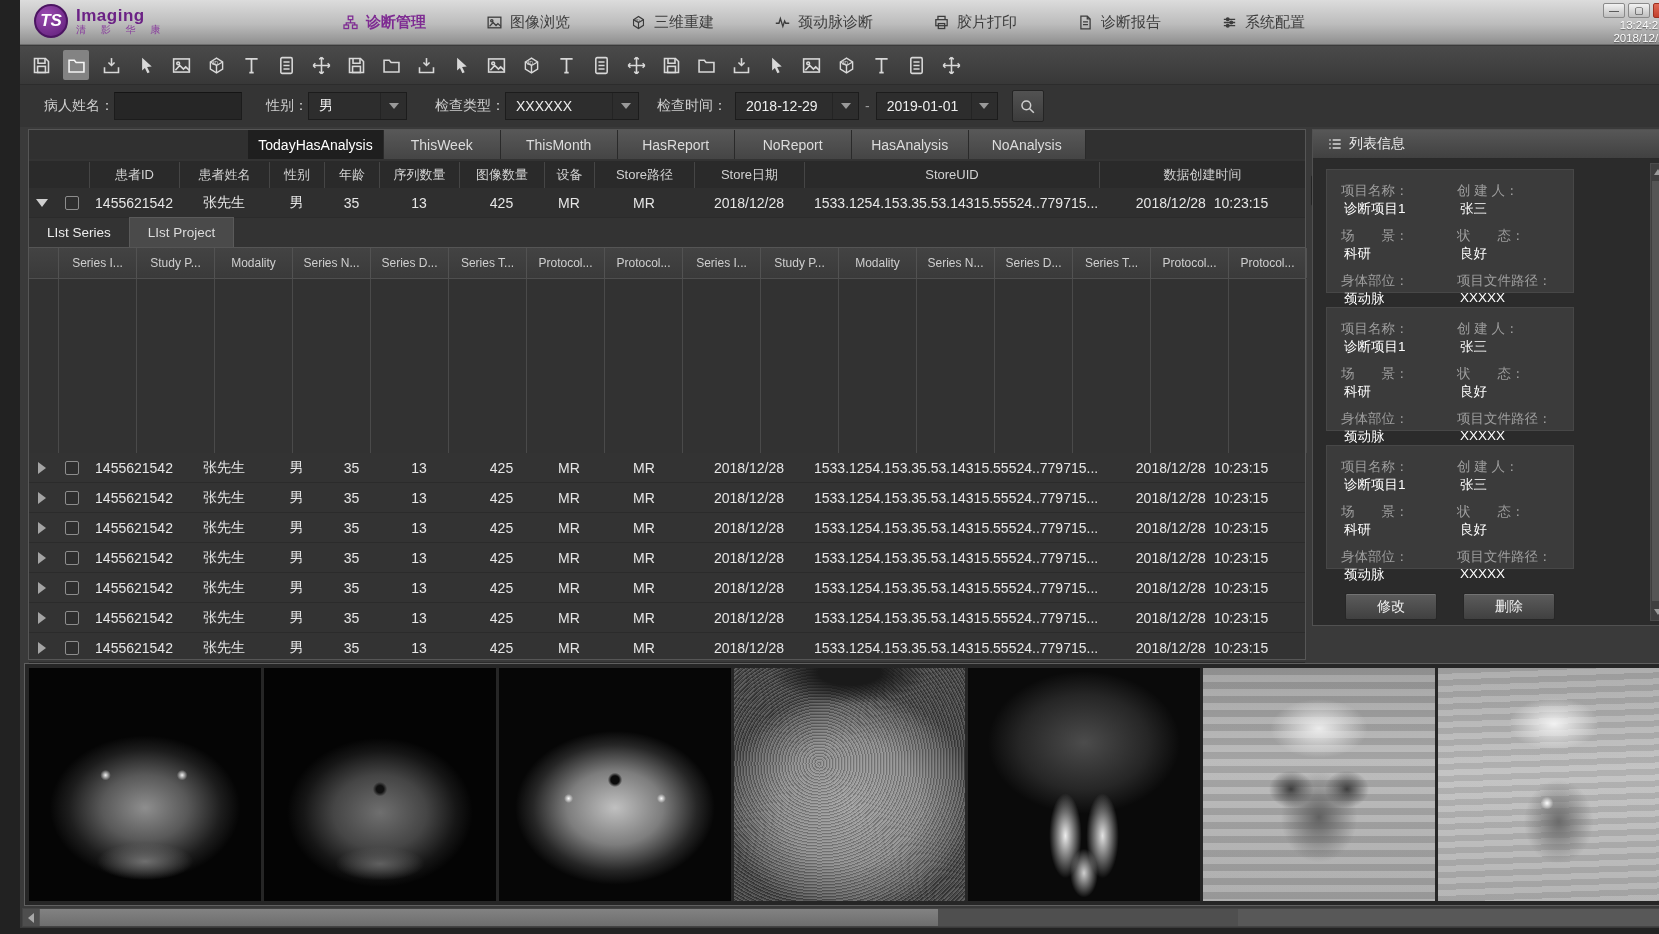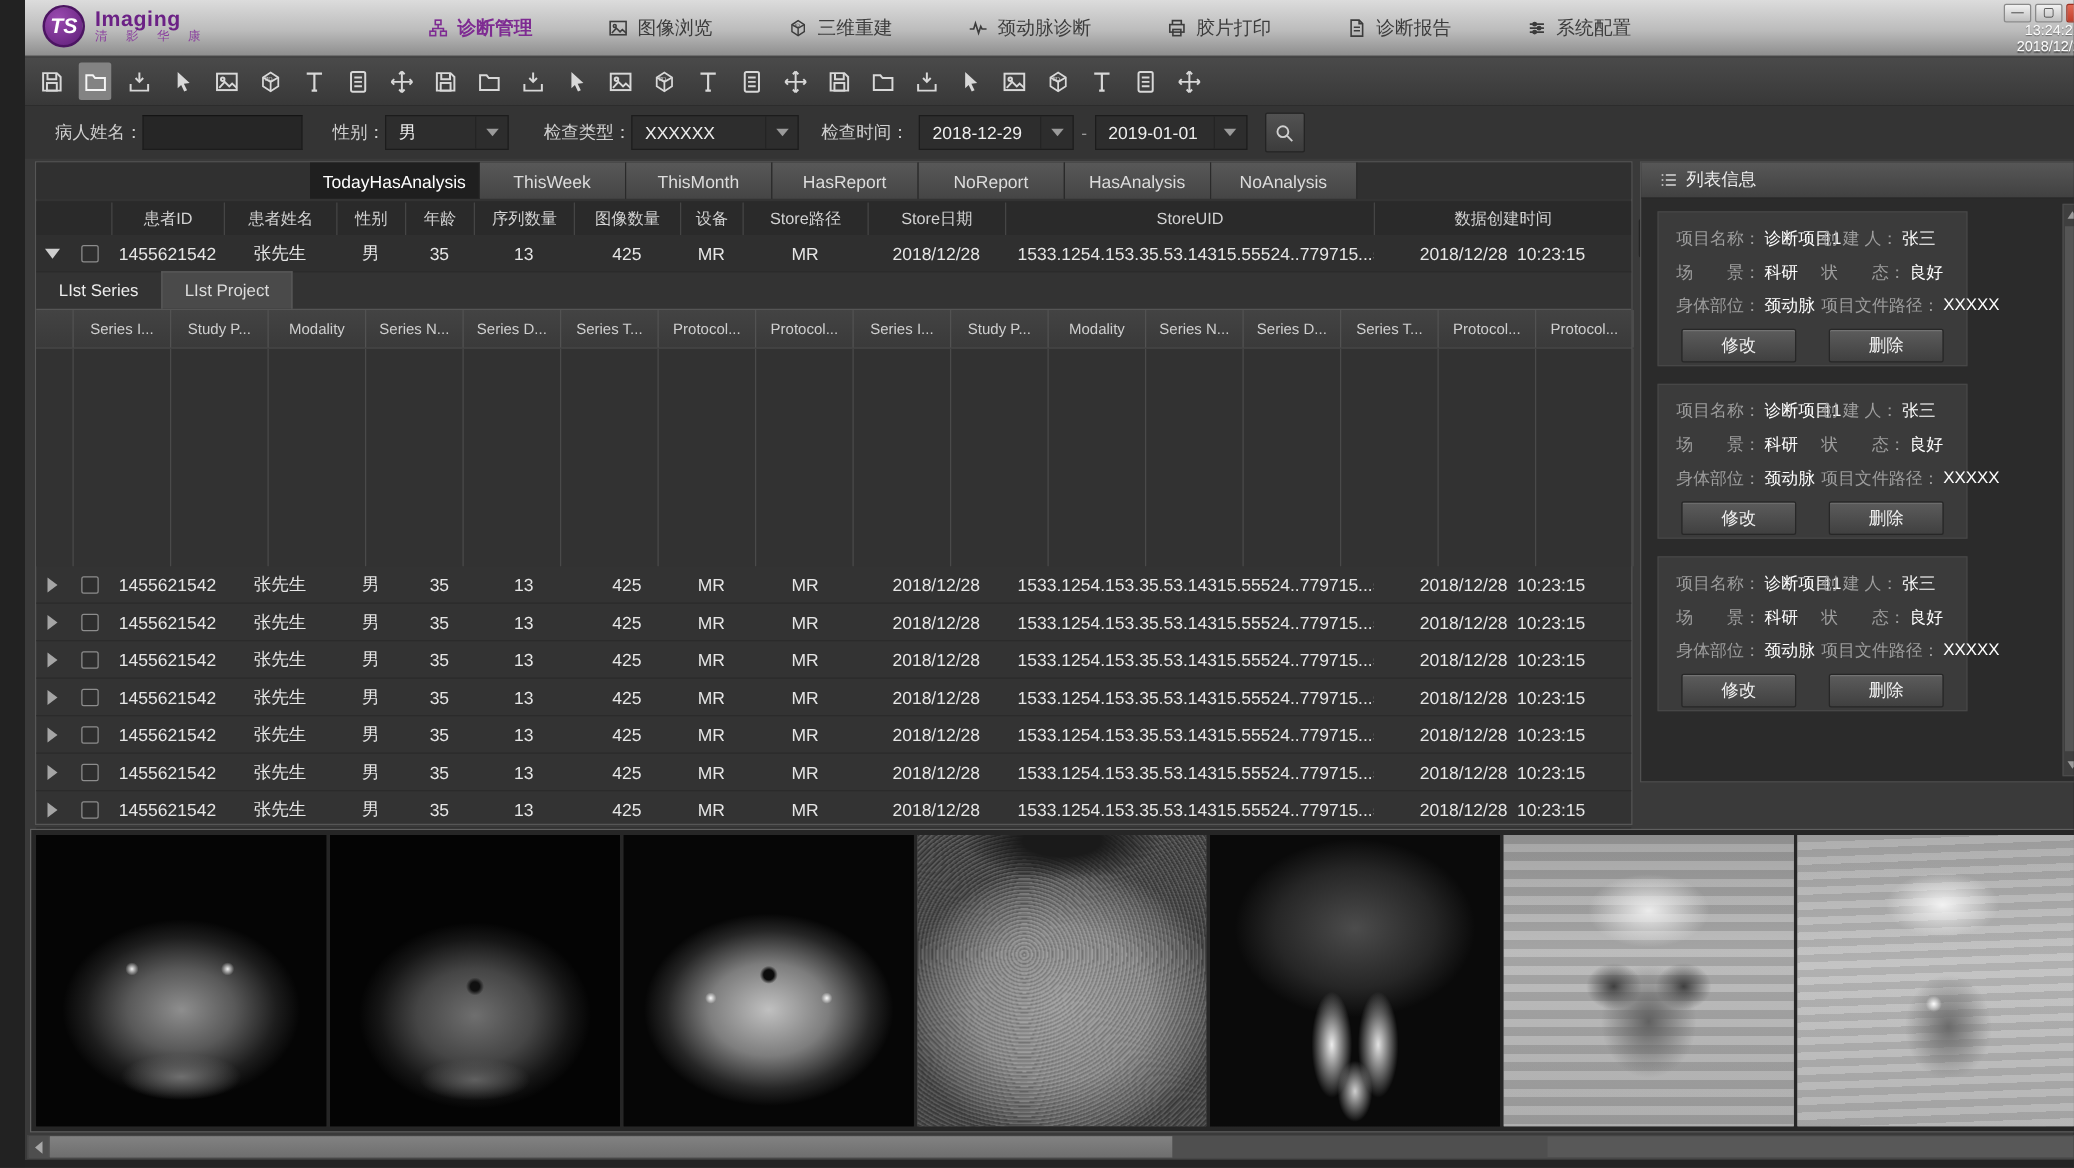--- a/index.html
+++ b/index.html
@@ -91,21 +91,21 @@
 
   
   .info-panel { position:absolute; left:1292px; top:129px; width:360px; height:497px; background:#2b2b2b; border:1px solid #515151; }
   .ip-header { height:29px; background:linear-gradient(#575757,#414141); border-bottom:1px solid #2a2a2a;
     display:flex; align-items:center; gap:6px; padding-left:14px; color:#ececec; font-size:14px; }
   .ip-header svg { width:16px; height:16px; color:#d8d8d8; }
   .card { position:relative; margin:14px 0 0 13px; width:248px; height:124px; background:#3b3b3b; border:1px solid #474747;
     padding:12px 0 0 14px; font-size:13.5px; }
   .card:first-of-type { margin-top:10px; }
   .card .ln { display:flex; margin-bottom:9px; }
-  .card .half { width:50%; display:flex; white-space:nowrap; }
+  .card .half { width:50%; display:flex; white-space:nowrap;flex-direction:column; }
   .card .half.r { justify-content:flex-start; }
   .card .lbl { color:#9d9d9d; }
   .card .val { color:#fff; font-weight:normal; margin-left:3px; }
   .card .btns { display:flex; justify-content:center; gap:26px; margin-top:2px; padding-right:14px; }
   .card-btn { width:92px; height:27px; color:#f0f0f0; font-size:14px; display:flex; align-items:center; justify-content:center;
     background:linear-gradient(#5c5c5c,#404040); border:1px solid #272727; box-shadow:inset 0 1px 0 rgba(255,255,255,.14); border-radius:2px; }
   .ip-scroll { position:absolute; right:6px; top:33px; width:15px; height:458px; background:#3f3f3f; border:1px solid #4c4c4c; }
   .ip-scroll .up, .ip-scroll .down { position:absolute; left:0; width:13px; height:14px; display:flex; align-items:center; justify-content:center; }
   .ip-scroll .up { top:1px; } .ip-scroll .down { bottom:1px; }
   .tri-up-s { width:0;height:0;border-left:4px solid transparent;border-right:4px solid transparent;border-bottom:6px solid #9a9a9a; }

